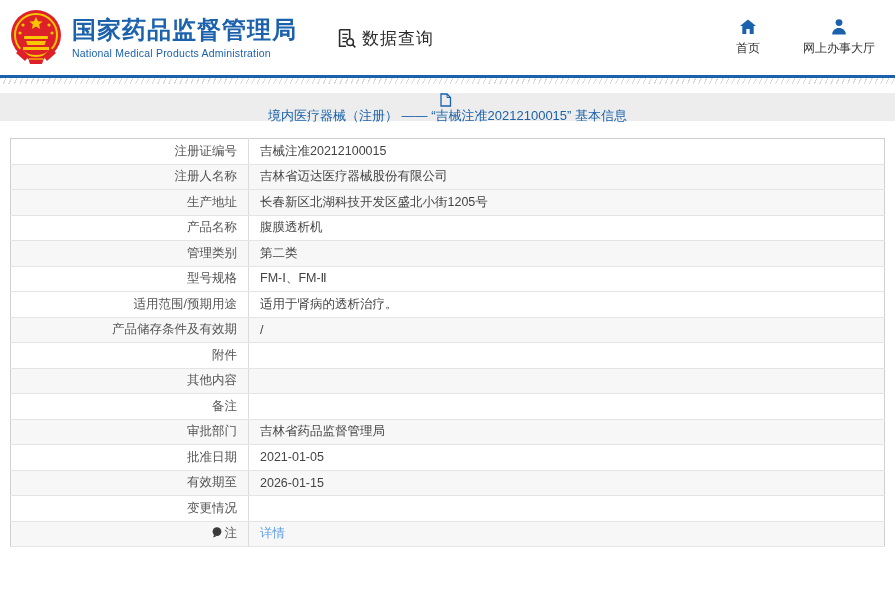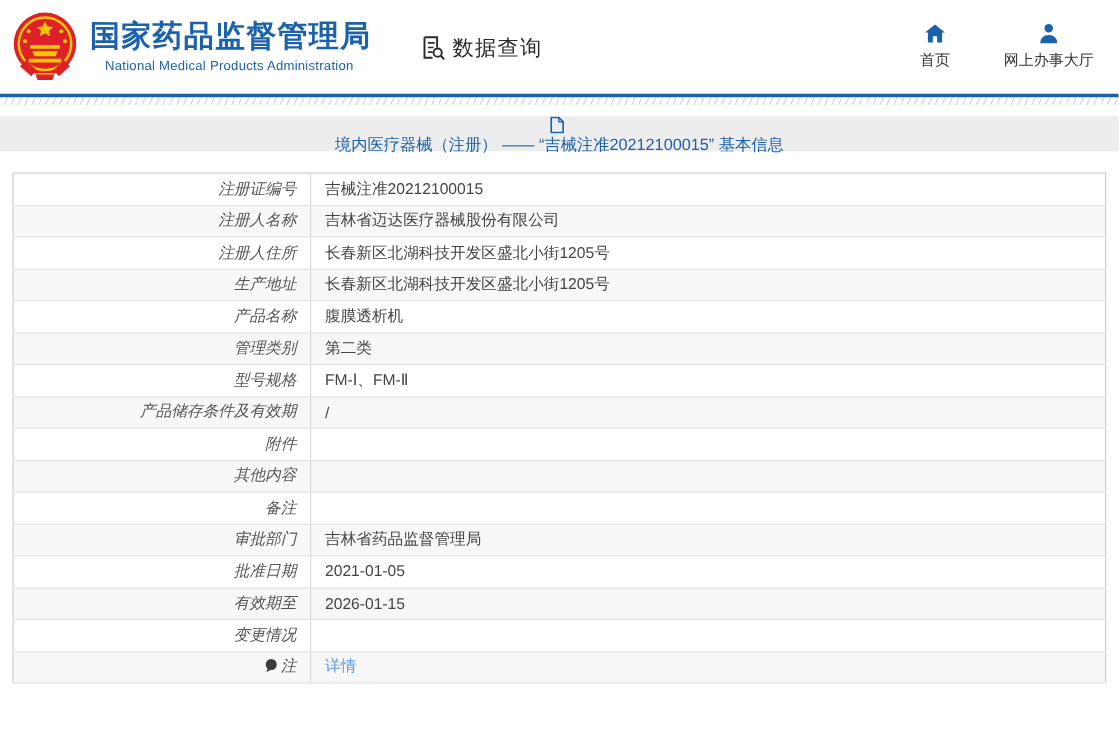--- a/index.html
+++ b/index.html
@@ -5,21 +5,21 @@
   * { margin: 0; padding: 0; box-sizing: border-box; }
   html,body { width: 895px; height: 601px; background: #fff;
     font-family: "Liberation Sans","DejaVu Sans",sans-serif; color:#444; }
 
   
   .header { height: 75px; background: #fff; display: flex; align-items: center; padding: 0 14px 0 10px; }
   .emblem { width: 52px; height: 58px; position: relative; flex: 0 0 auto; }
   .emblem svg { display:block; }
   .brand { margin-left: 10px; }
   .brand-title { color: #1b61ac; font-size: 24px; font-weight: bold; letter-spacing: 1px; line-height: 1.15; }
-  .brand-sub { color: #1b61ac; font-size: 10.5px; margin-top: 3px; letter-spacing: .2px; margin-left: 12px; }
+  .brand-sub { color: #1b61ac; font-size: 10.5px; margin-top: 3px; letter-spacing: .2px; }
   .section-entry { display: flex; margin-left: 38px; margin-top: 2px; cursor: pointer; }
   .section-entry .icon { width: 22px; height: 22px; margin-right: 5px; }
   .section-label { font-size: 17px; color: #2b2b2b; letter-spacing: 1px; }
   .header-spacer { flex: 1; }
   .nav { display: flex; gap: 38px; margin-right: 6px; text-align: right; }
   .nav-item { display: flex; flex-direction: column; align-items: center; cursor: pointer; min-width: 34px; }
   .nav-item .nicon { width: 18px; height: 18px; margin-bottom: 4px; }
   .nav-item .nlabel { font-size: 12px; color: #333; white-space: nowrap; }
 
   
@@ -32,21 +32,21 @@
   .crumb-bar .cicon { width: 13px; height: 14px; margin-right: 5px; flex: 0 0 auto; }
   .crumb-text { color: #1b61ac; font-size: 13px; }
 
   
   .table-wrap { margin: 17px 10px 0 10px; }
   table.info { width: 100%; border-collapse: collapse; border: 1px solid #cfcfcf; }
   table.info tr { height: 25.5px; background: #fff; }
   table.info tr.alt { background: #f7f7f7; }
   table.info td { border-bottom: 1px solid #e4e4e4; font-size: 12.5px; vertical-align: middle; }
   td.lbl { width: 238px; text-align: right; padding-right: 11px; color: #555;
-           border-right: 1px solid #dcdcdc; white-space: nowrap; font-style: italic; }
+           border-right: 1px solid #dcdcdc; white-space: nowrap; }
   td.val { padding-left: 11px; color: #444; }
   .note-icon { display: none; width: 10px; height: 11px; margin-right: 3px; vertical-align: -1px; }
   a.detail-link { color: #5b9de8; text-decoration: none; }
 </style>
 </head>
 <body>
 
 <div class="header">
   <div class="emblem">
     <svg viewBox="0 0 52 58" width="52" height="58">
@@ -123,24 +123,20 @@
   <tr>
     <td class="lbl"><span class="lbl-text">注册证编号</span></td>
     <td class="val">吉械注准20212100015</td>
   </tr>
 
   <tr class="alt">
     <td class="lbl"><span class="lbl-text">注册人名称</span></td>
     <td class="val">吉林省迈达医疗器械股份有限公司</td>
   </tr>
 
-  <tr>
-    <td class="lbl"><span class="lbl-text">注册人住所</span></td>
-    <td class="val">长春新区北湖科技开发区盛北小街1205号</td>
-  </tr>
 
   <tr class="alt">
     <td class="lbl"><span class="lbl-text">生产地址</span></td>
     <td class="val">长春新区北湖科技开发区盛北小街1205号</td>
   </tr>
 
   <tr>
     <td class="lbl"><span class="lbl-text">产品名称</span></td>
     <td class="val">腹膜透析机</td>
   </tr>
@@ -149,20 +145,24 @@
     <td class="lbl"><span class="lbl-text">管理类别</span></td>
     <td class="val">第二类</td>
   </tr>
 
   <tr>
     <td class="lbl"><span class="lbl-text">型号规格</span></td>
     <td class="val">FM-Ⅰ、FM-Ⅱ</td>
   </tr>
 
 
+  <tr>
+    <td class="lbl"><span class="lbl-text">适用范围/预期用途</span></td>
+    <td class="val">适用于肾病的透析治疗。</td>
+  </tr>
 
   <tr class="alt">
     <td class="lbl"><span class="lbl-text">产品储存条件及有效期</span></td>
     <td class="val">/</td>
   </tr>
 
   <tr>
     <td class="lbl"><span class="lbl-text">附件</span></td>
     <td class="val"></td>
   </tr>

